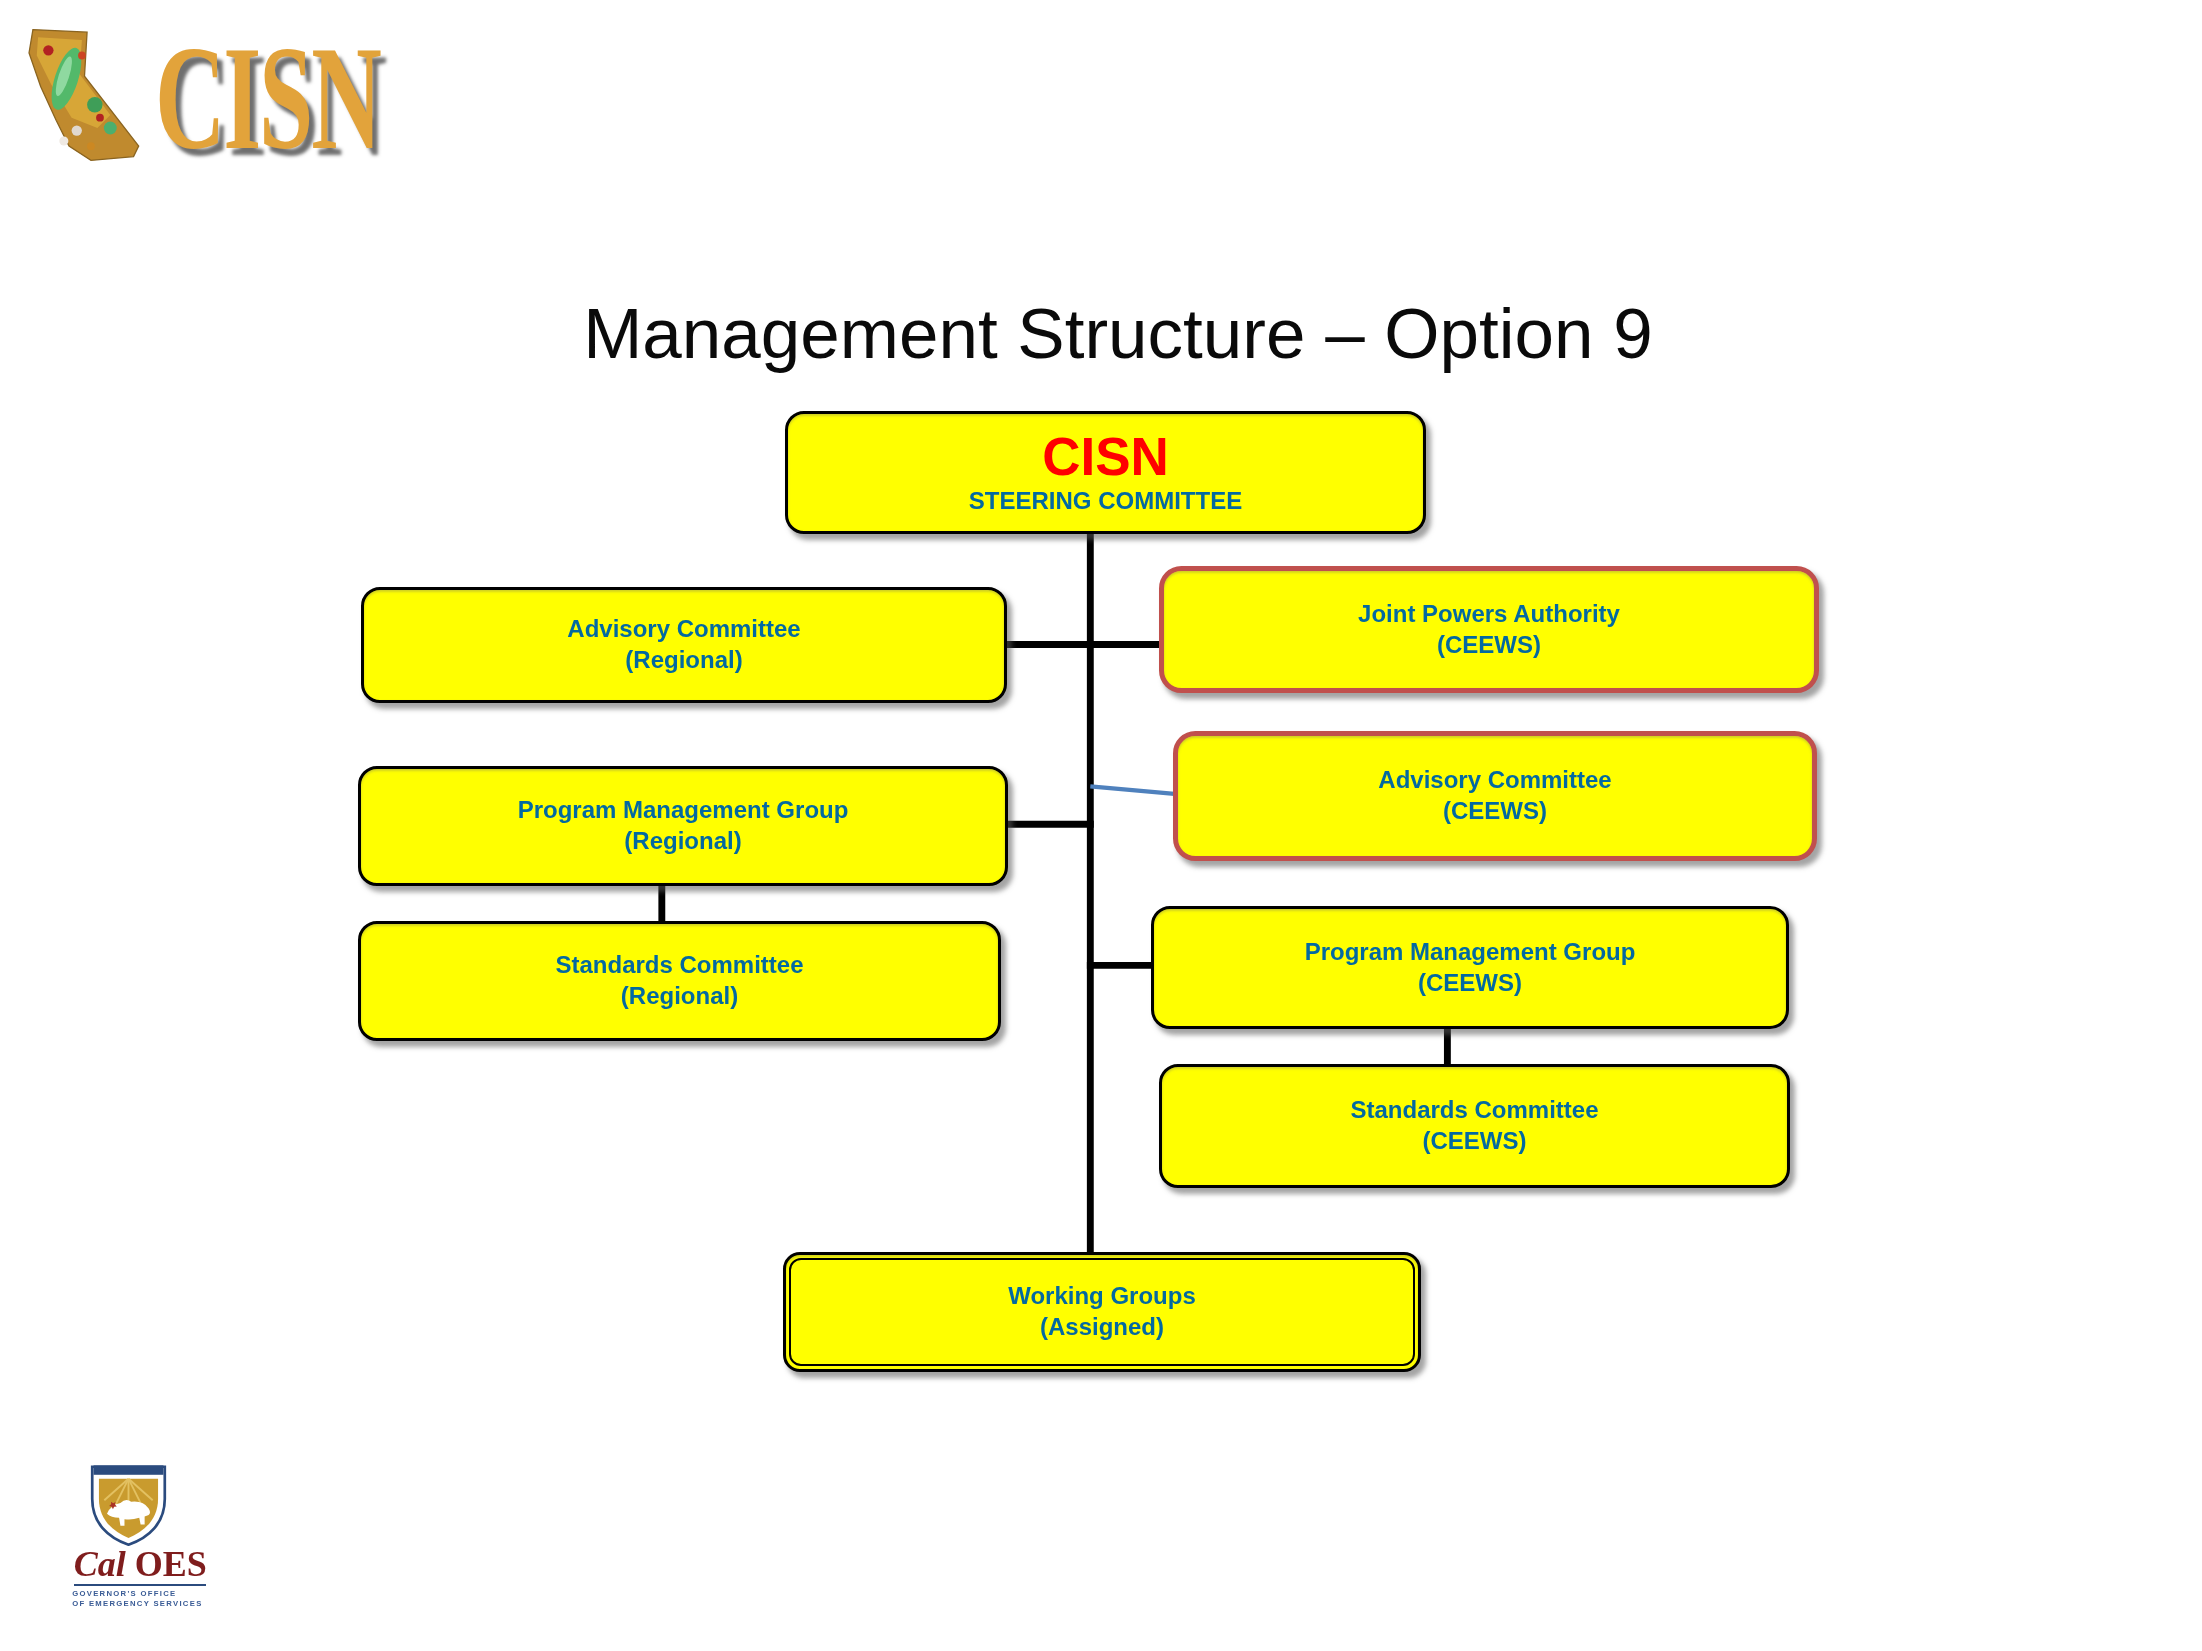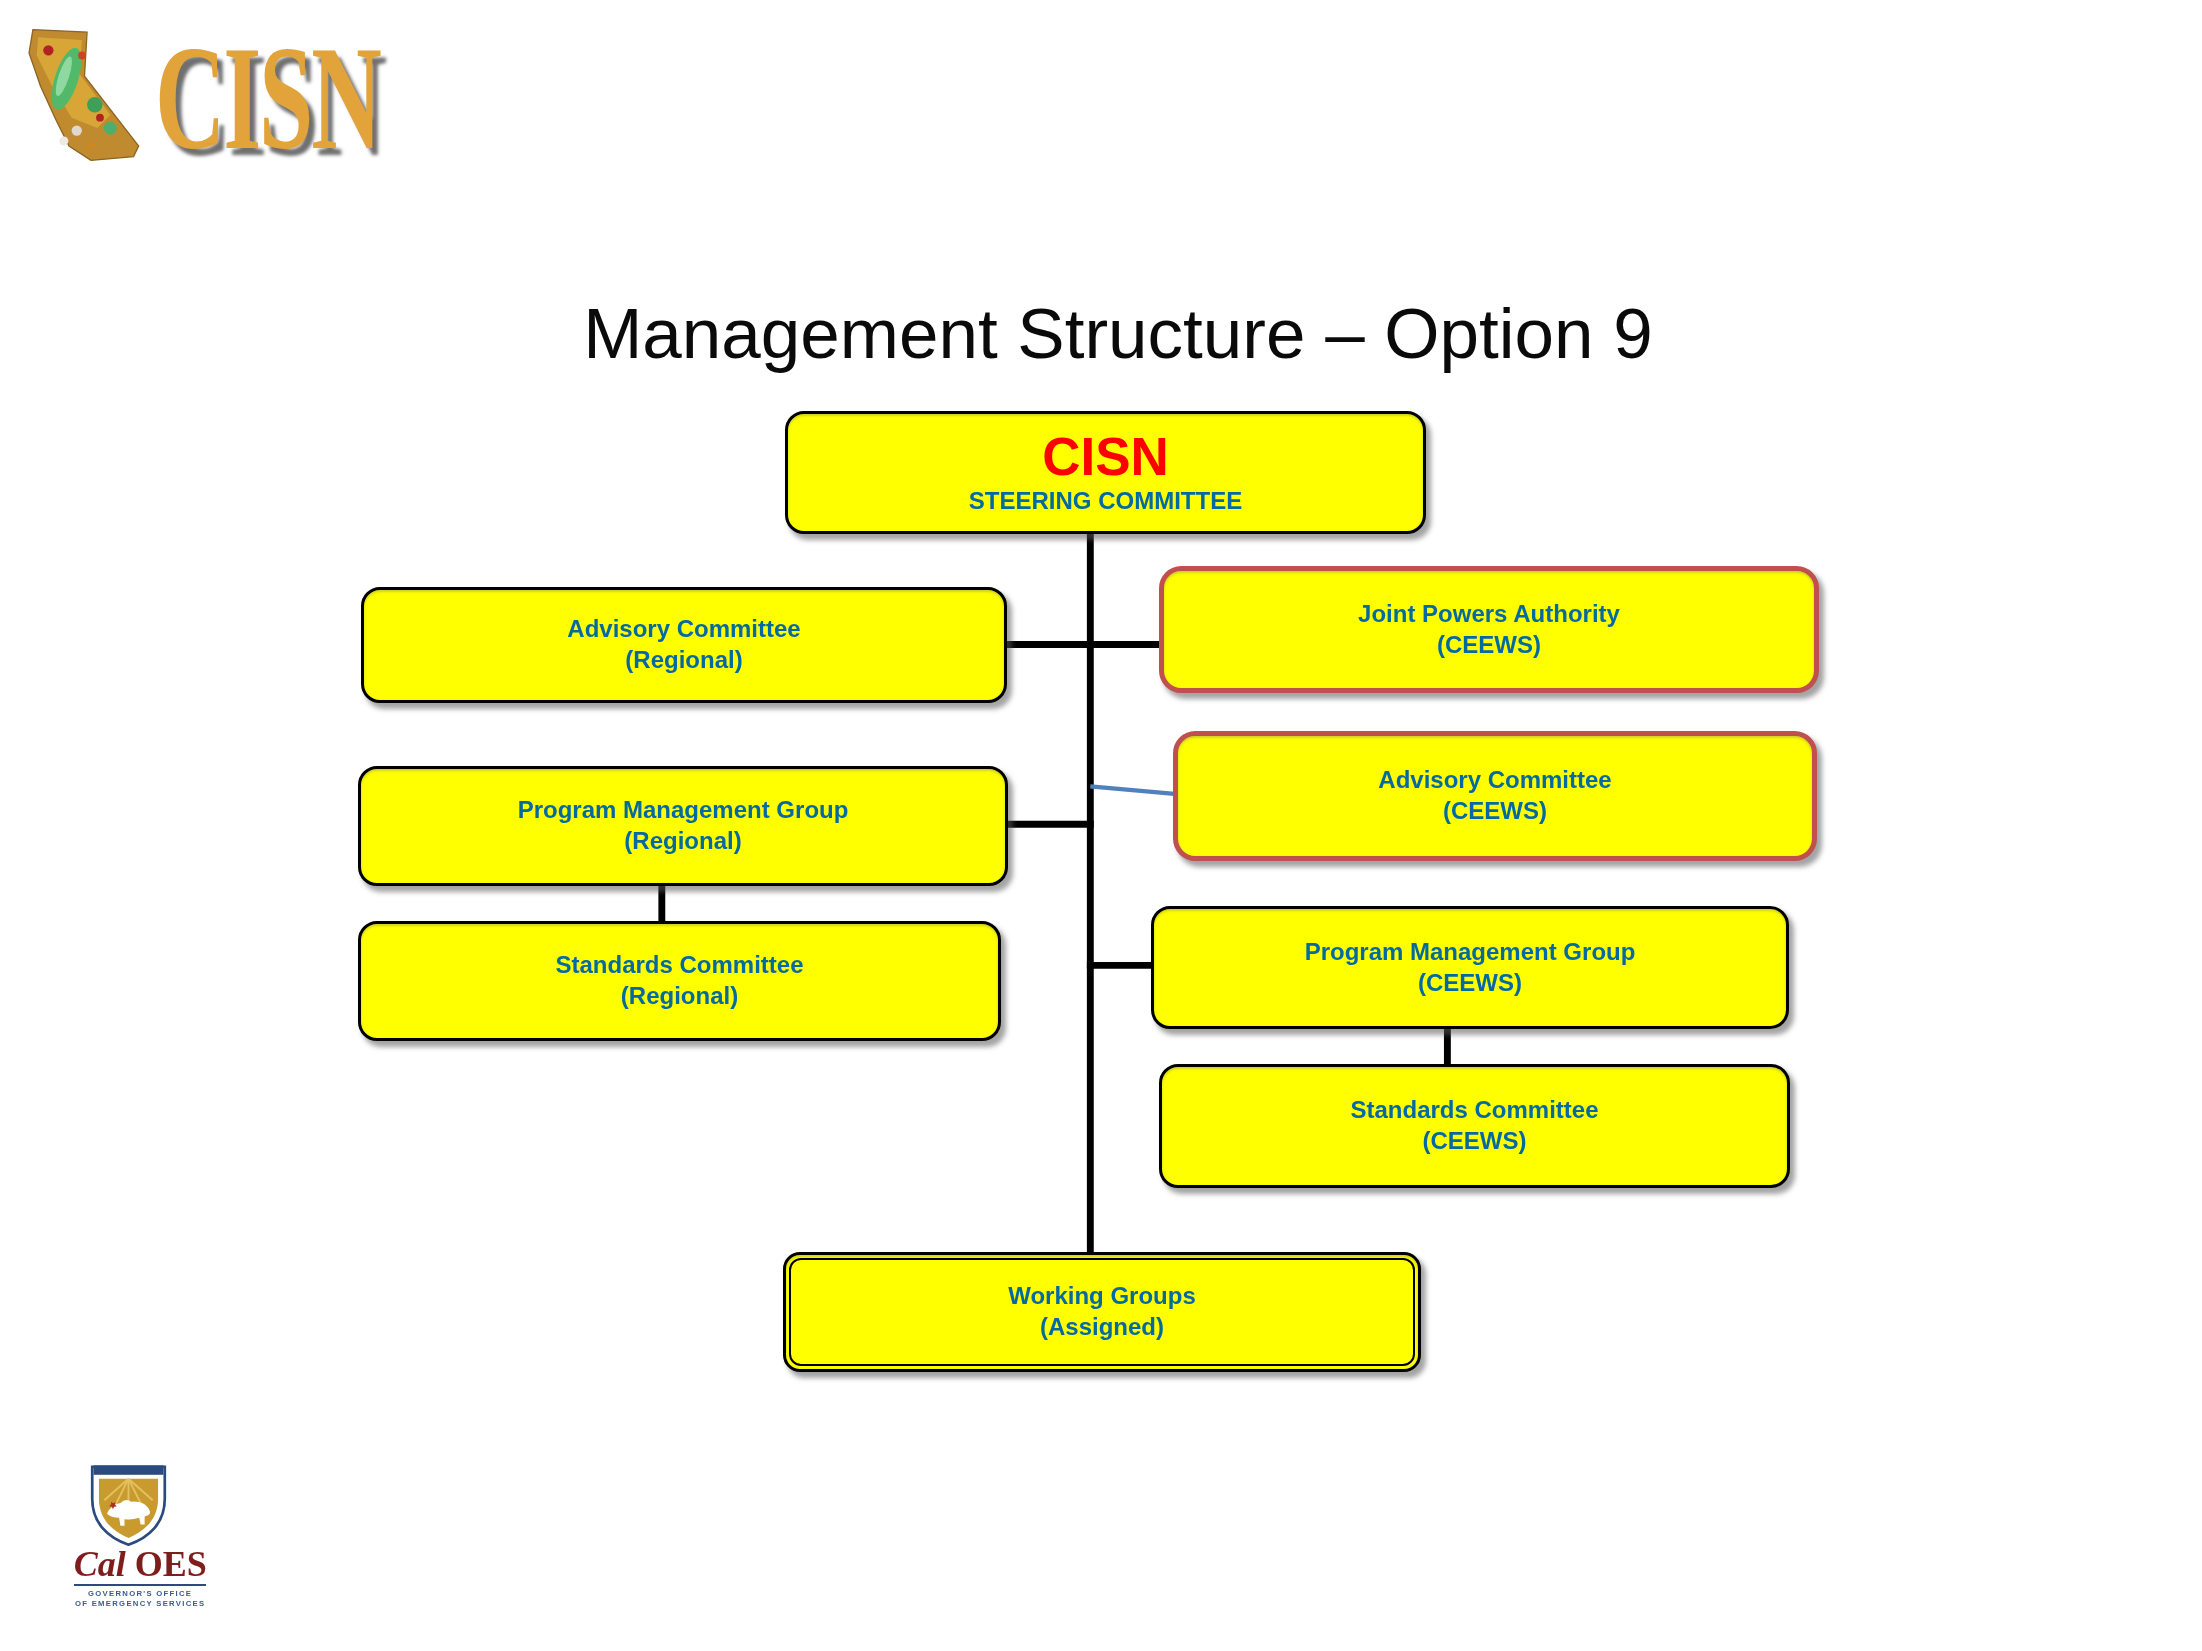--- a/index.html
+++ b/index.html
@@ -45,21 +45,21 @@
   .connectors{position:absolute;left:0;top:0;width:2203px;height:1652px;pointer-events:none;}
 
   
   .caloes{position:absolute;left:67px;top:1457px;width:206px;height:163px;}
   .caloes-shield{position:absolute;left:20.6px;top:3.4px;width:81px;height:86px;}
   .caloes-word{position:absolute;left:5.2px;top:89px;width:136px;text-align:center;white-space:nowrap;
                font-family:"Liberation Serif",serif;font-weight:bold;font-size:36px;line-height:1;
                color:#7f1d1d;}
   .caloes-word .cal{font-style:italic;}
   .caloes-rule{position:absolute;left:6.9px;top:127px;width:132px;height:1.7px;background:#2b4b7e;}
-  .caloes-sub{position:absolute;left:5.2px;top:132px;width:136px;text-align:center;
+  .caloes-sub{position:absolute;left:5.2px;top:132px;width:136px;text-align:left;
               font-size:7.7px;font-weight:bold;letter-spacing:1.3px;color:#3a5c96;line-height:1.3;white-space:nowrap;}
 </style>
 </head>
 <body>
 
 <div class="slide">
 
   <div class="cisn-logo">
     <svg class="cisn-map" viewBox="0 0 100 105" preserveAspectRatio="none">
       <polygon points="10,2 52,4 50,38 92,92 88,100 55,103 38,92 28,72 16,46 7,20" fill="#c08a2e" stroke="#8a6420" stroke-width="1"></polygon>

